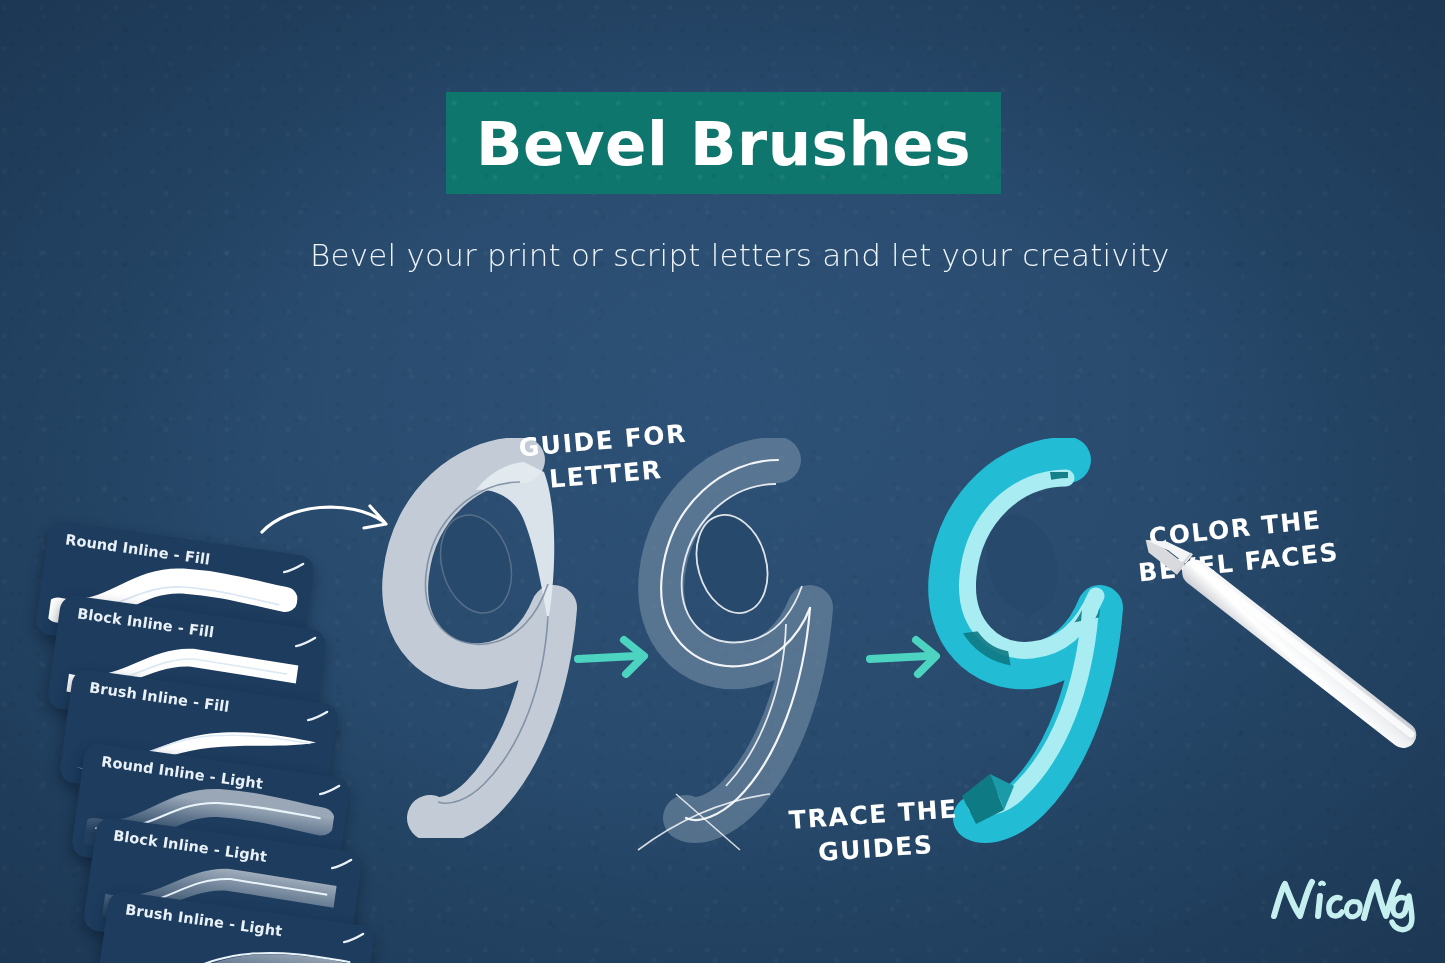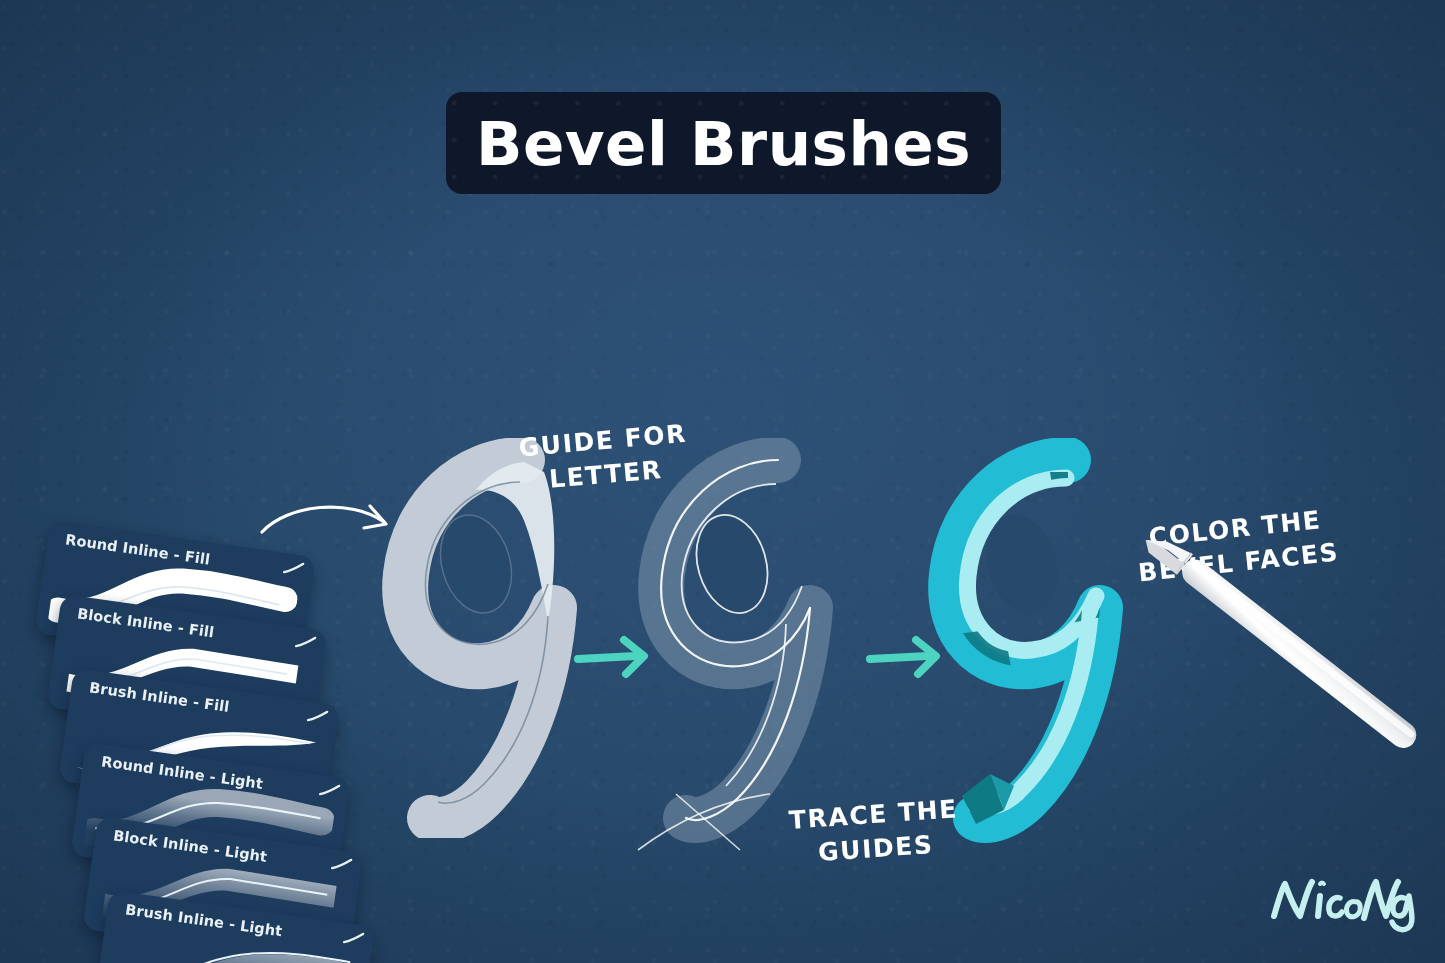--- a/index.html
+++ b/index.html
@@ -38,25 +38,24 @@
     pointer-events: none;
   }
 
   
   .title-banner {
     position: absolute;
     left: 446px;
     top: 92px;
     width: 555px;
     height: 102px;
-    background: #0f172a;
+    background: #0f766e;
     display: flex;
     align-items: center;
     justify-content: center;
-    border-radius: 16px;
   }
   .title-banner .tex {
     position: absolute; inset: 0;
     background-image:
       radial-gradient(circle at 20% 30%, rgba(255,255,255,0.05) 0 2px, transparent 3px),
       radial-gradient(circle at 70% 70%, rgba(0,0,0,0.05) 0 2px, transparent 3px);
     background-size: 41px 37px, 57px 49px;
   }
   .title-text {
     position: relative;
@@ -171,20 +170,21 @@
 
   <div class="texture"></div>
   <div class="vignette"></div>
 
   <div class="title-banner">
     <div class="tex"></div>
     <div class="title-text">Bevel Brushes</div>
   </div>
 
   <div class="subtitle">
+    <span>Bevel your print or script letters and let your creativity</span>
   </div>
 
   <div class="brush-panel">
 
     <div class="brush-card card0">
       <div class="bc-label">Round Inline - Fill</div>
       <svg class="bc-swipe" viewBox="0 0 20 14">
         <path d="M1 12 C7 10 14 5 19 1" stroke="#eaf2f8" stroke-width="2.4" fill="none" stroke-linecap="round"></path>
       </svg>
       <svg class="bc-stroke" viewBox="0 0 244 80">

